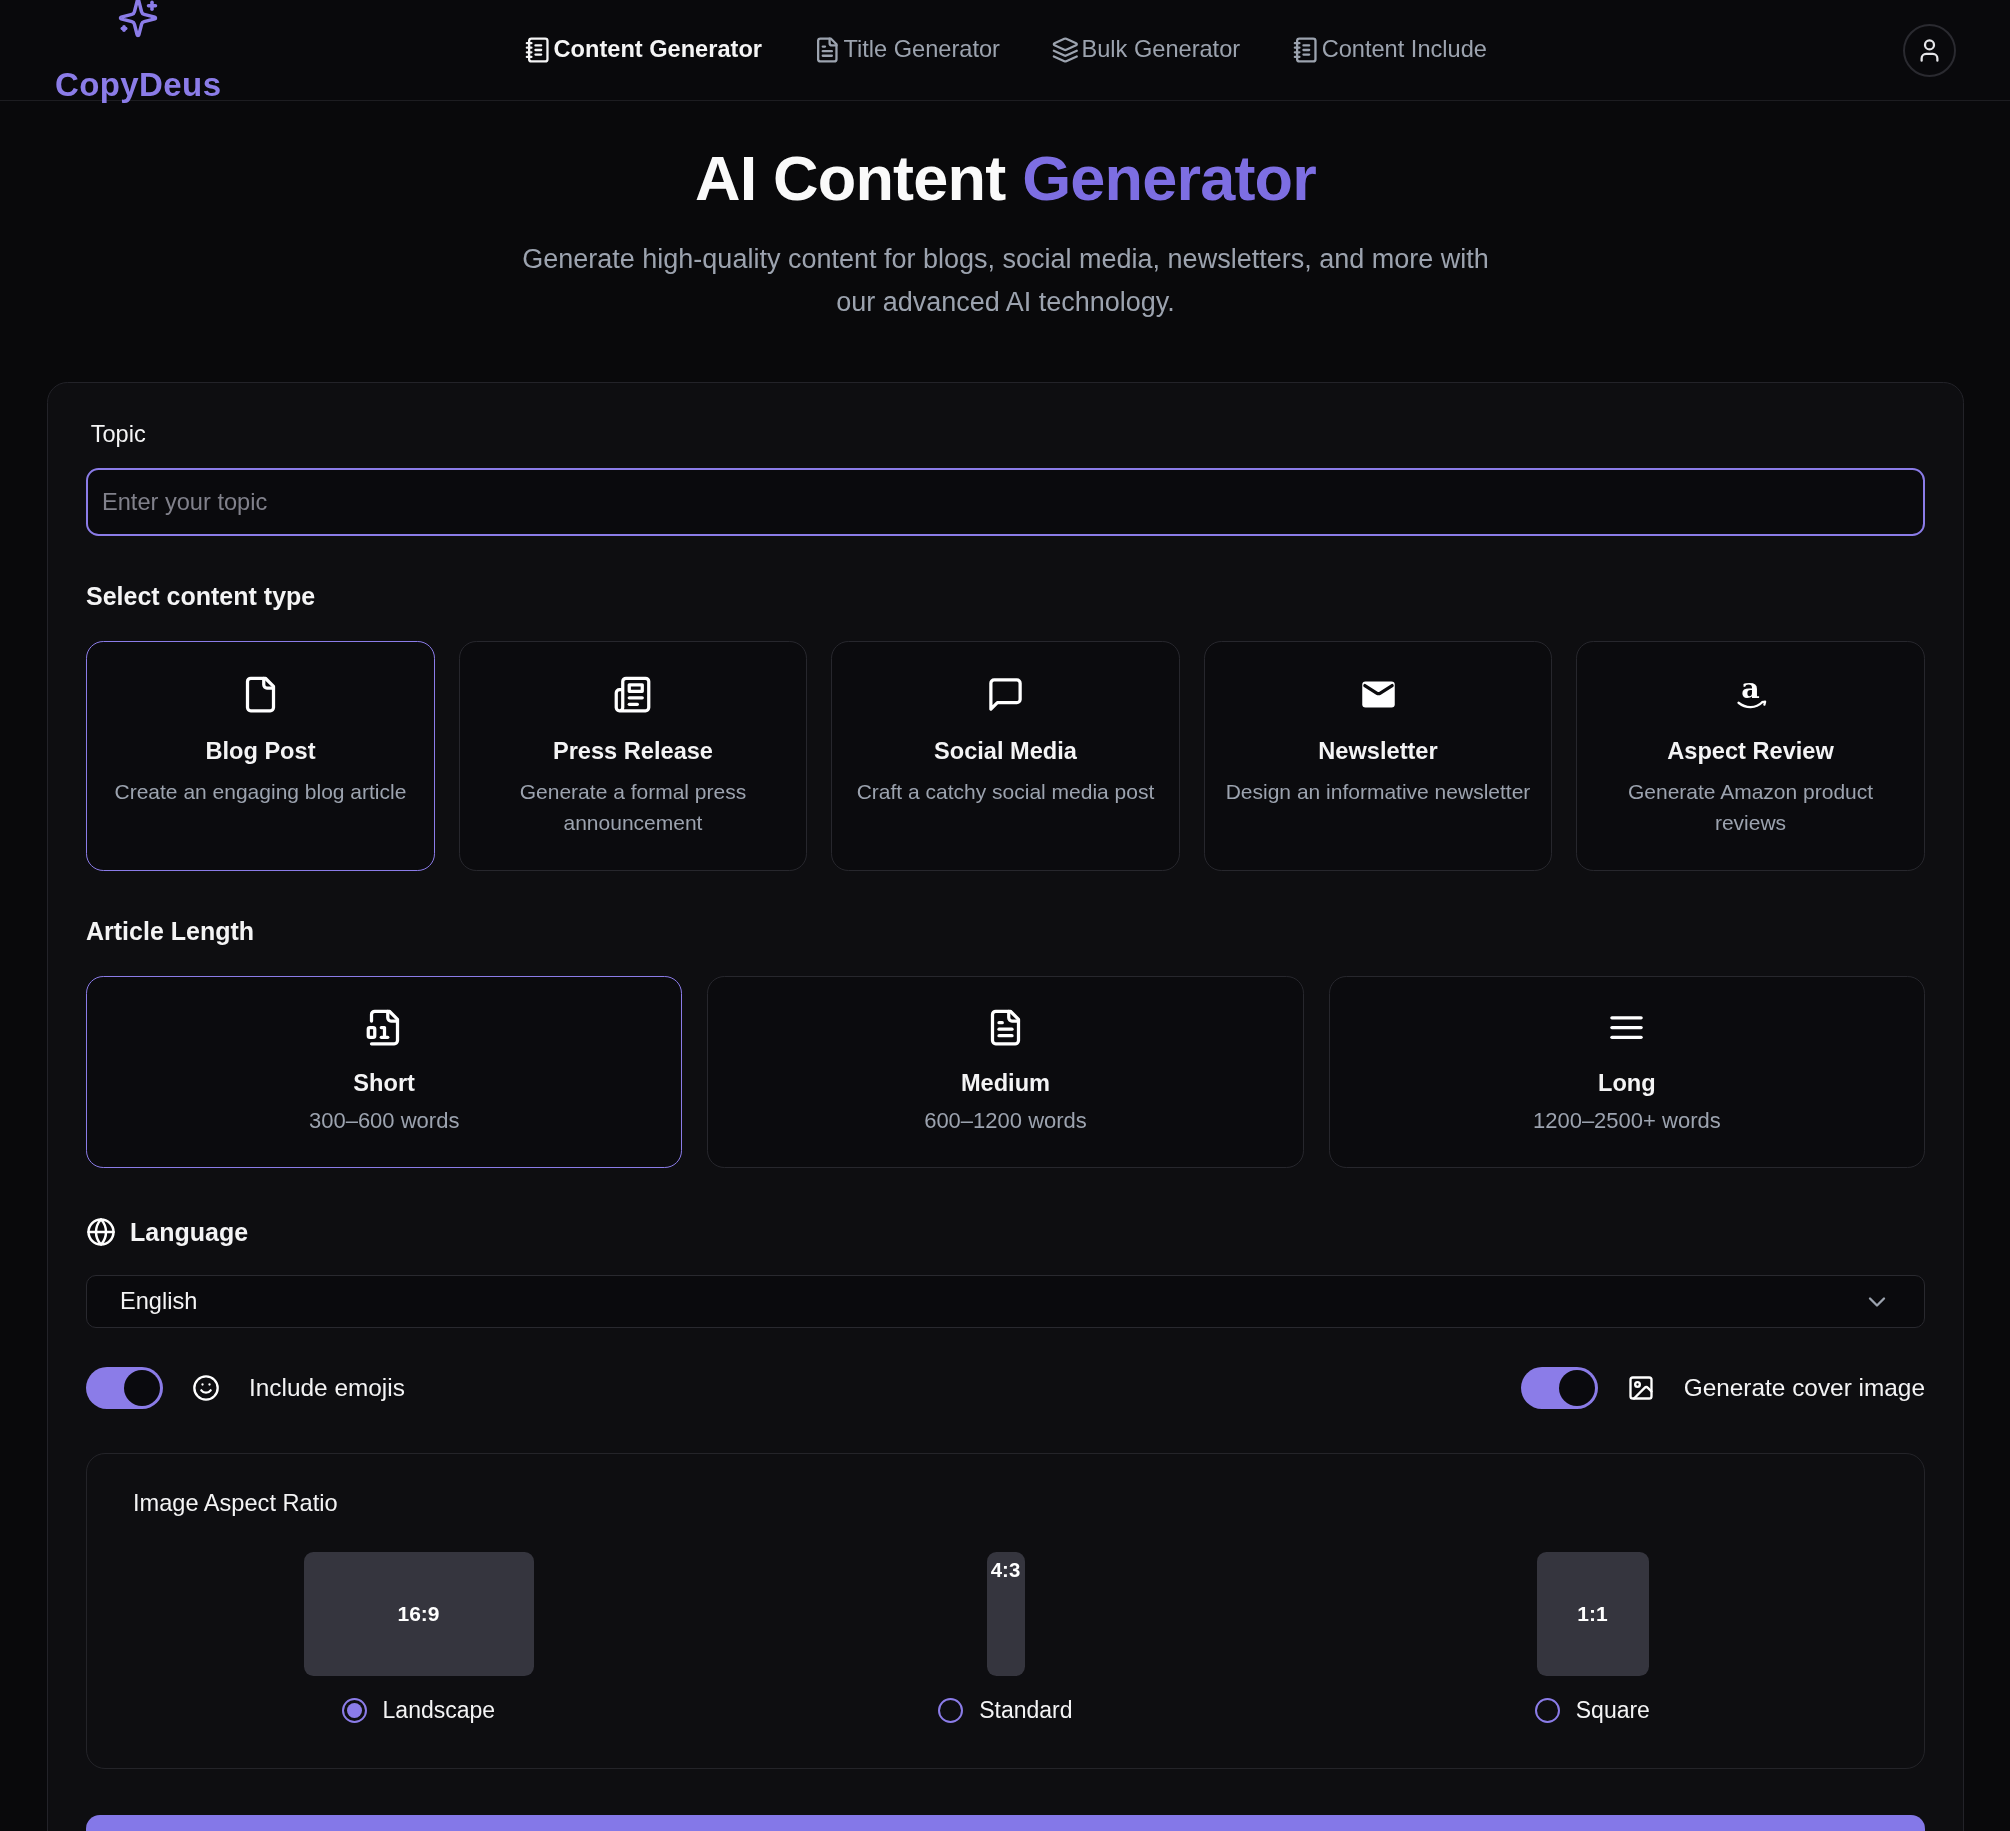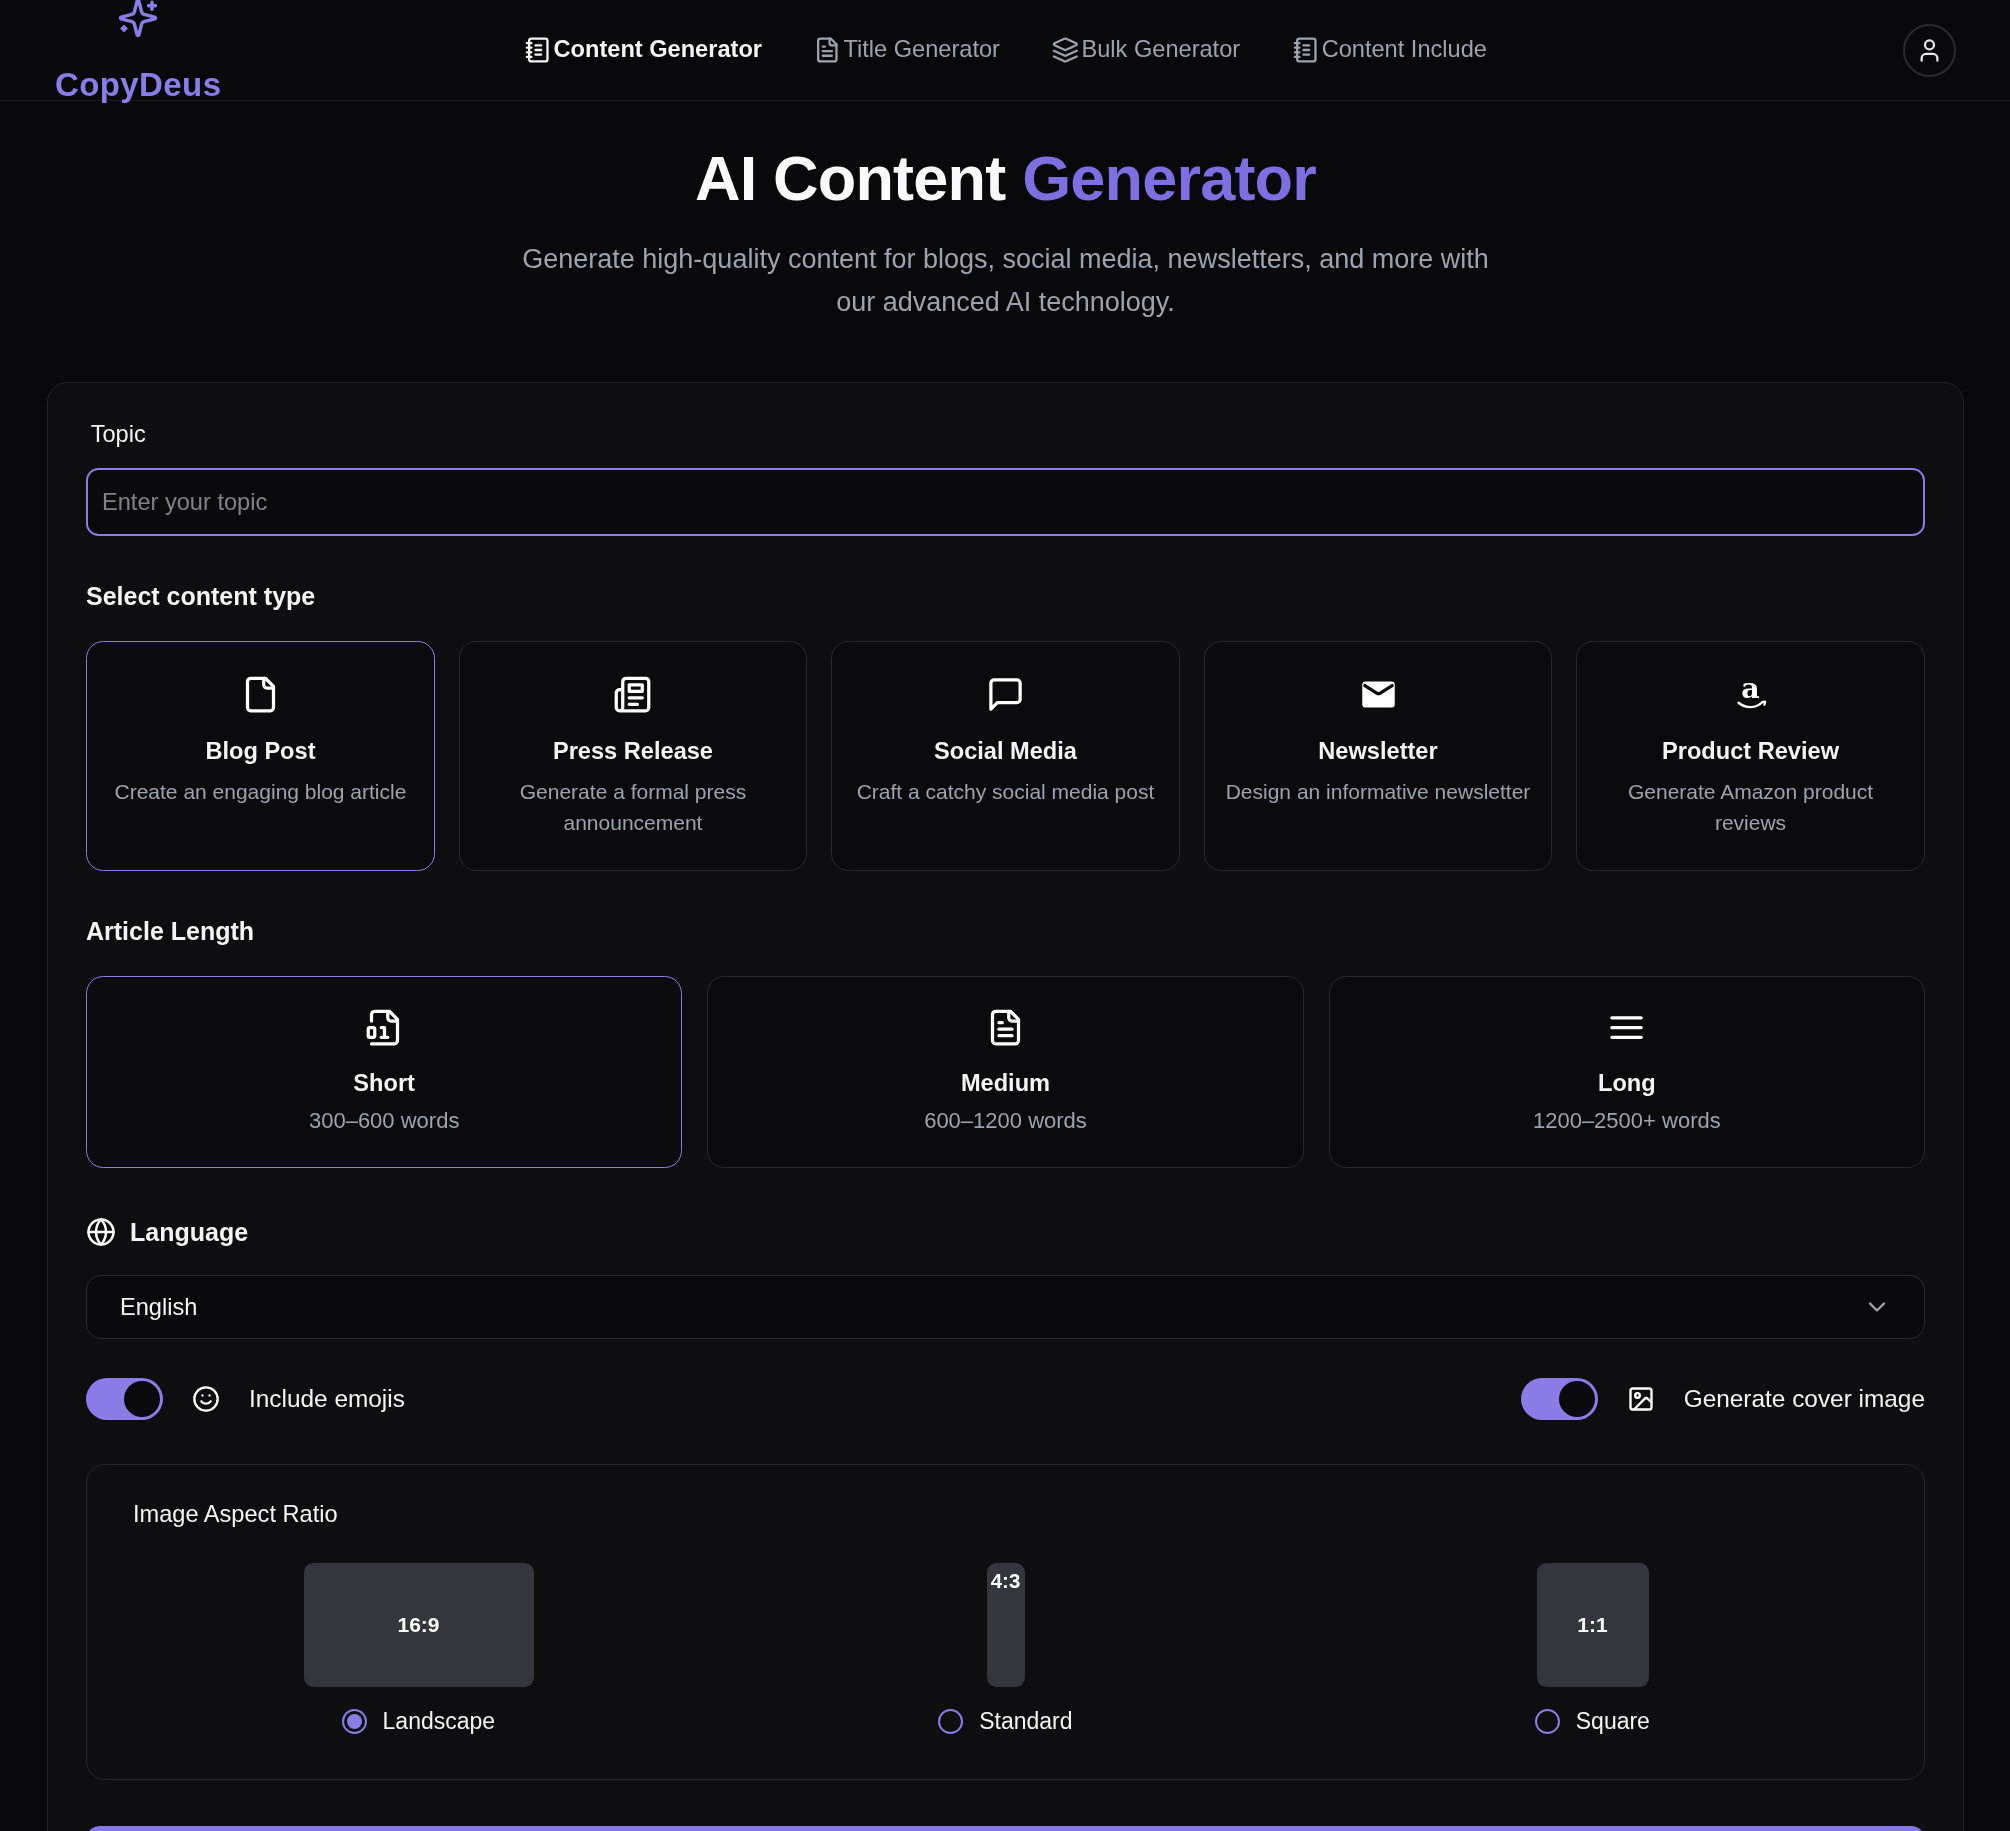--- a/index.html
+++ b/index.html
@@ -76,21 +76,21 @@
 
   
   .length-grid{display:grid;grid-template-columns:repeat(3,1fr);gap:25px;}
   .length-card{padding:31px 15.7px 33px;}
   .length-words{font-size:22px;color:#9ca3af;}
 
   
   .lang-label-row{display:flex;align-items:center;gap:14px;margin:49px 0 28px;font-size:25px;font-weight:600;color:#f4f4f5;}
   .lang-icon{width:30px;height:30px;color:#fff;}
   .select-box{
-    height:64px;background:#0a0a0d;border:1.6px solid #29292f;border-radius:15px;
+    height:53px;background:#0a0a0d;border:1.6px solid #29292f;border-radius:10px;
     display:flex;align-items:center;justify-content:space-between;
     padding:0 33px;font-size:23.6px;color:#f4f4f5;cursor:pointer;
   }
   .chevron-icon{width:28px;height:28px;color:#9ca3af;}
 
   
   .toggles-row{display:flex;justify-content:space-between;align-items:center;margin-top:39px;}
   .toggle-group{display:flex;align-items:center;gap:29px;font-size:24.4px;font-weight:500;color:#f4f4f5;}
   .toggle{
     width:77px;height:42px;border-radius:22px;background:#303036;
@@ -260,21 +260,21 @@
           </svg></span>
       <div class="card-title">Newsletter</div>
       <div class="card-desc">Design an informative newsletter</div>
     </div>
     <div class="card type-card">
       <span class="card-icon"><svg viewBox="0 0 48 52">
             <text x="24" y="31" text-anchor="middle" font-family="DejaVu Serif, serif" font-weight="bold" font-size="38" fill="currentColor">a</text>
             <path d="M8 37c10 8 23 8 32-1" fill="none" stroke="currentColor" stroke-width="3" stroke-linecap="round"></path>
             <path d="m40 36 3.5-.5-1 4" fill="none" stroke="currentColor" stroke-width="3" stroke-linecap="round" stroke-linejoin="round"></path>
           </svg></span>
-      <div class="card-title">Product Review</div>
+      <div class="card-title">Aspect Review</div>
       <div class="card-desc">Generate Amazon product reviews</div>
     </div>
   </div>
 
   <div class="section-label">Article Length</div>
   <div class="length-grid">
     <div class="card length-card on">
       <span class="card-icon"><svg viewBox="0 0 24 24" fill="none" stroke="currentColor" stroke-width="2" stroke-linecap="round" stroke-linejoin="round">
             <path d="M4 22h14a2 2 0 0 0 2-2V7l-5-5H6a2 2 0 0 0-2 2v4"></path>
             <path d="M14 2v4a2 2 0 0 0 2 2h4"></path>

